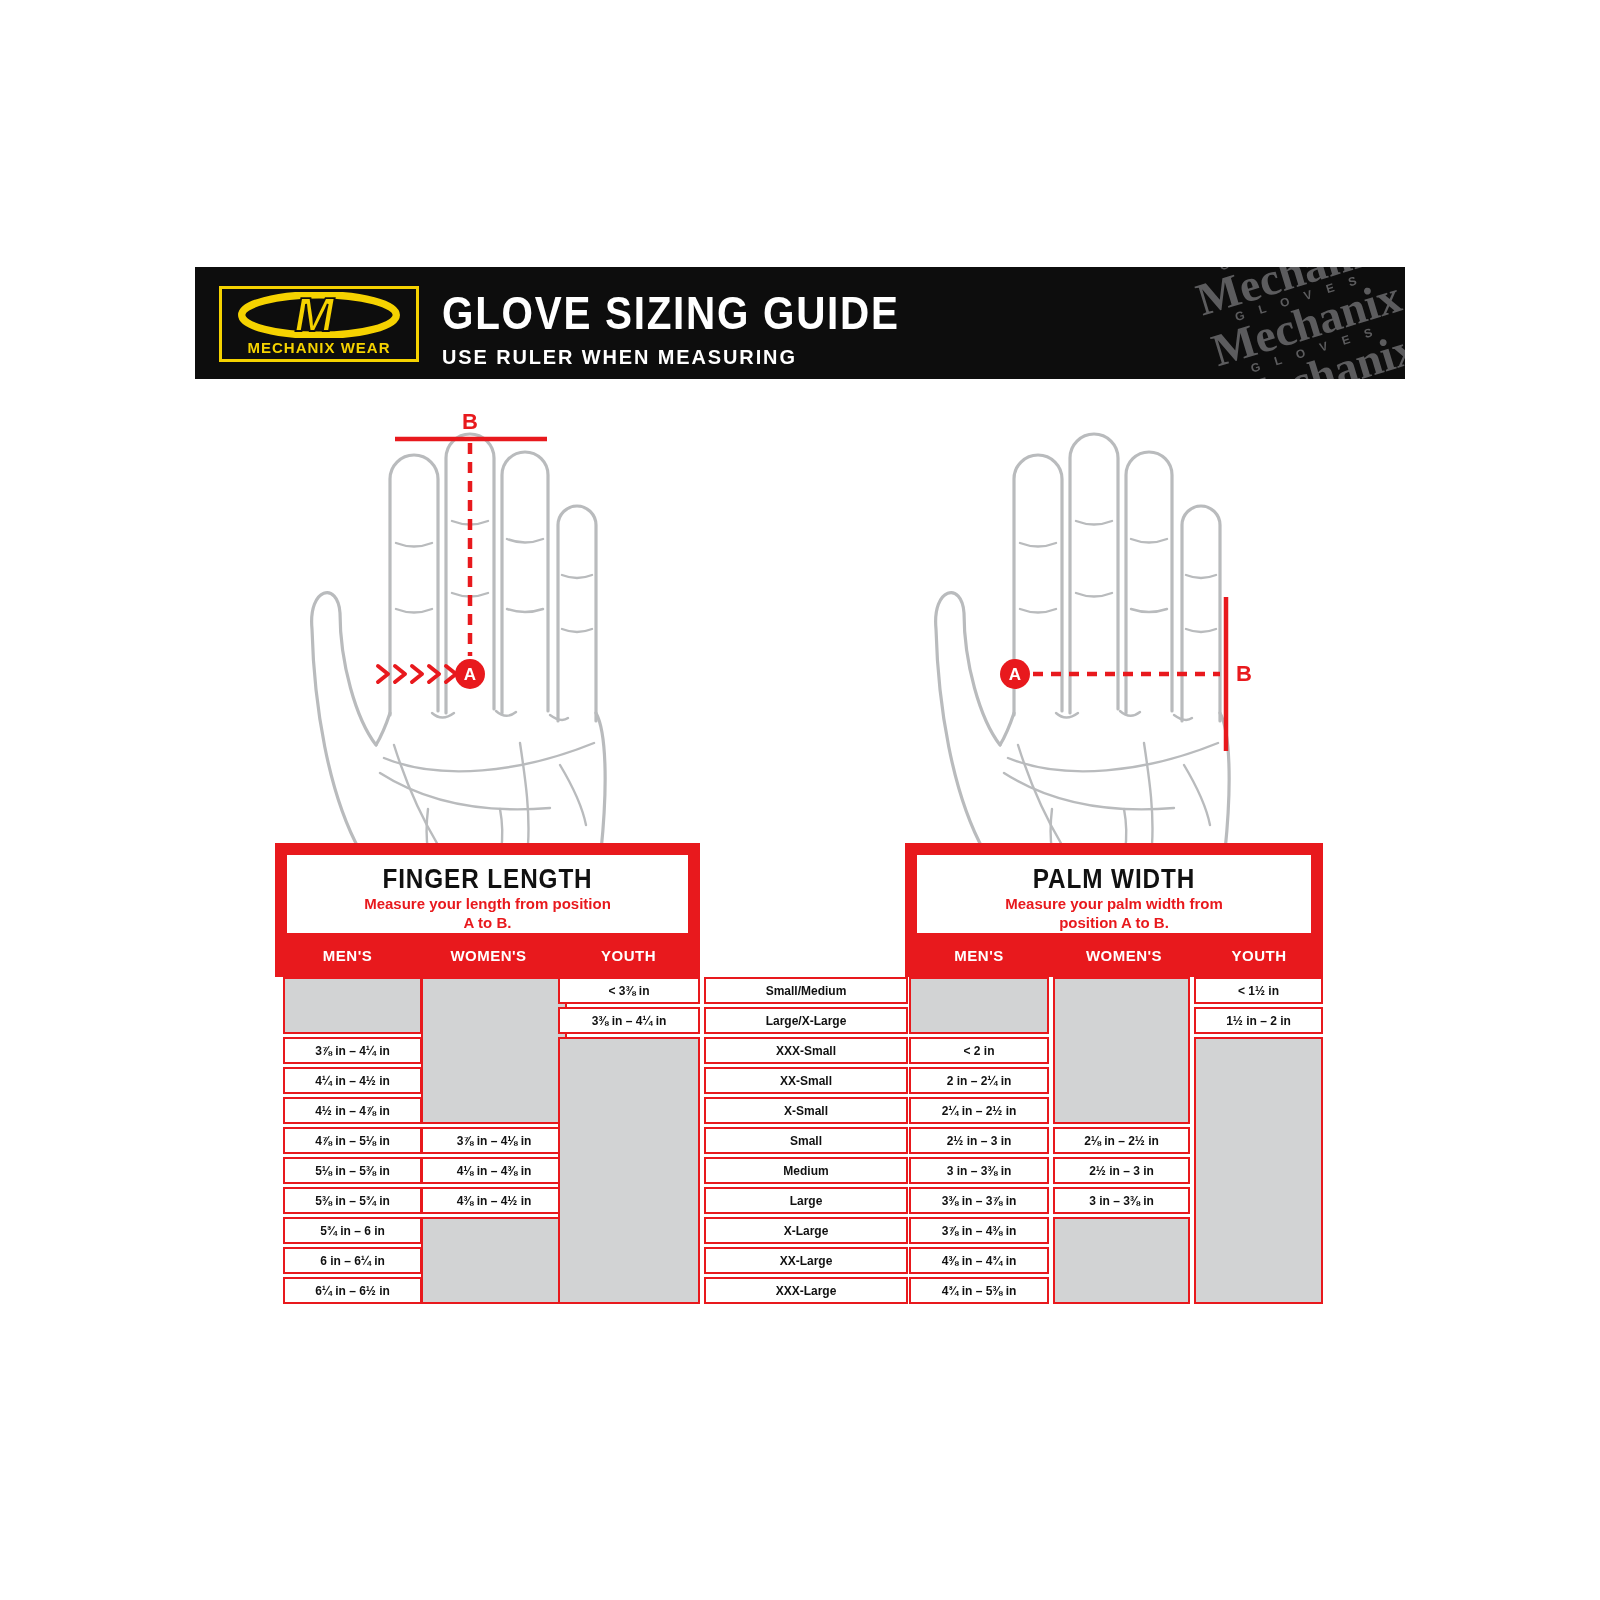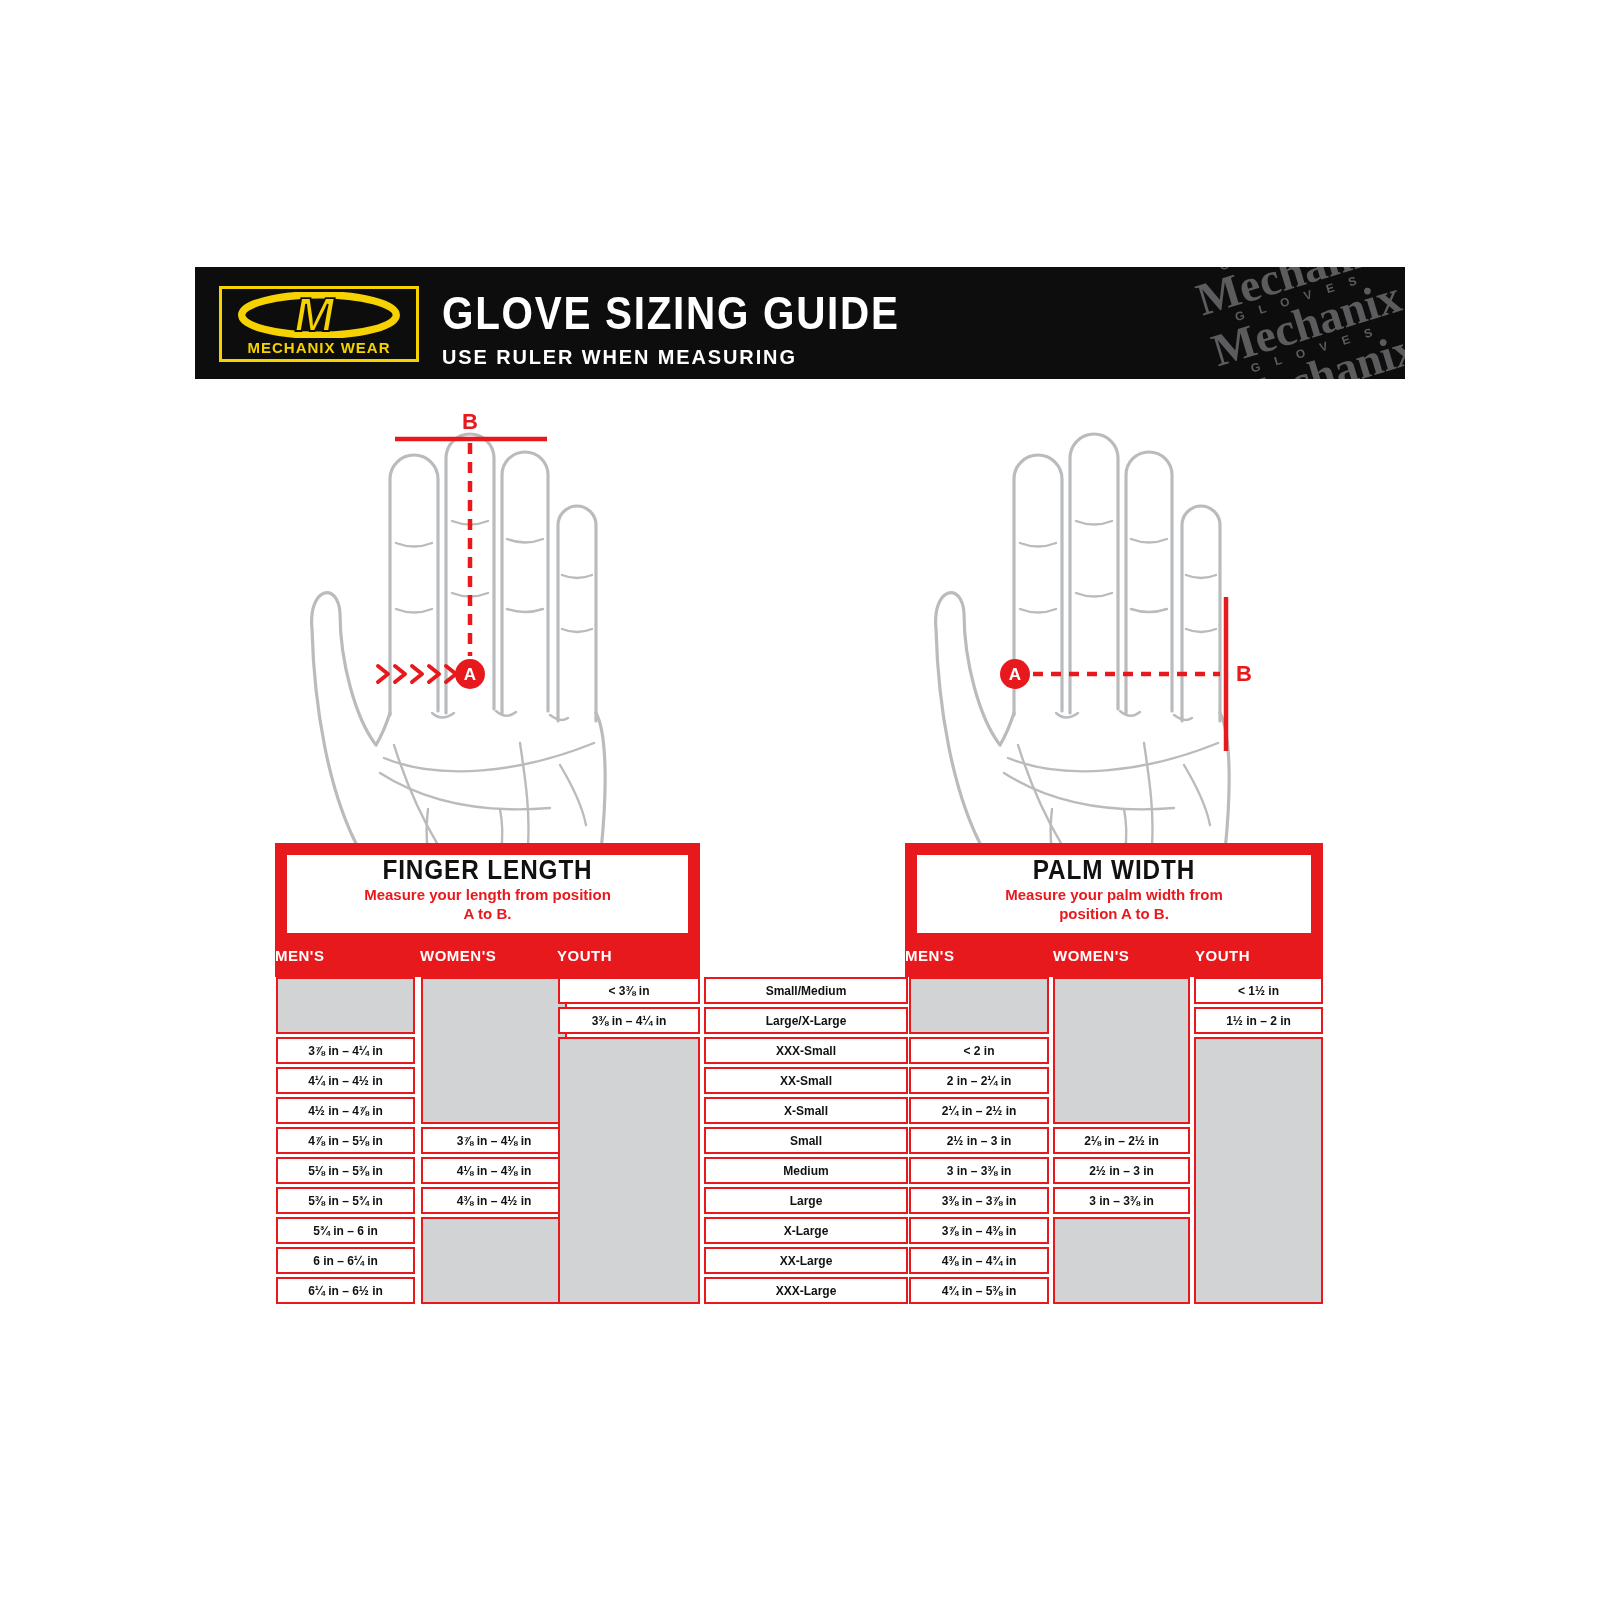--- a/index.html
+++ b/index.html
@@ -29,25 +29,25 @@
   .hand{position:absolute;top:413px;width:340px;height:440px;z-index:1;}
   .hand svg{width:100%;height:100%;display:block;}
   .hand-left{left:310px;}
   .hand-right{left:934px;}
   .ab-label{font-family:"Liberation Sans",sans-serif;font-weight:bold;font-size:22px;fill:var(--red);}
   .a-glyph{font-family:"Liberation Sans",sans-serif;font-weight:bold;font-size:17px;fill:#fff;}
 
   
   .tables{position:absolute;left:275px;top:843px;width:1048px;height:470px;z-index:2;}
   .hdr-box{position:absolute;top:0;height:134px;background:var(--red);}
-  .hdr-box .panel{position:absolute;left:12px;right:12px;top:12px;height:78px;background:#fff;text-align:center;}
+  .hdr-box .panel{position:absolute;left:12px;right:12px;top:12px;height:78px;background:#fff;text-align:center;padding-top:9px;}
   .sec-title{font-weight:bold;font-size:27px;color:#111;letter-spacing:1px;transform:scaleX(.9);transform-origin:center;}
   .sec-note{font-weight:bold;font-size:15px;color:var(--red);line-height:1.25;}
   .band{position:absolute;left:0;right:0;bottom:0;height:44px;display:flex;align-items:center;}
-  .band span{display:block;color:#fff;font-weight:bold;font-size:15px;letter-spacing:.5px;}
+  .band span{display:block;text-align:center;color:#fff;font-weight:bold;font-size:15px;letter-spacing:.5px;}
   .hdr-mid{position:absolute;top:0;height:134px;background:#fff;text-align:center;padding-top:14px;}
   .hdr-mid .sec-note{font-style:italic;margin-top:5px;}
 
   .data{position:absolute;left:0;top:134px;width:1048px;}
   .tcol{position:absolute;top:0;}
   .cell{height:27px;margin-bottom:3px;border:2px solid var(--red);background:#fff;
         display:flex;align-items:center;justify-content:center;
         font-weight:bold;font-size:12px;color:#111;white-space:nowrap;}
   .cell.gray{background:var(--gray);}
 </style>
@@ -172,21 +172,21 @@
         <div class="sec-note" style="max-width:260px;margin-left:auto;margin-right:auto;">Measure your palm width from position A to B.</div>
       </div>
       <div class="band">
         <span style="width:148px;">MEN'S</span>
         <span style="width:142px;">WOMEN'S</span>
         <span style="width:128px;">YOUTH</span>
       </div>
     </div>
 
     <div class="data">
-      <div class="tcol" style="left:1px;width:139px;text-align:center;">
+      <div class="tcol" style="left:8px;width:139px;text-align:center;">
           <div class="cell gray" style="height: 57px;"></div>
           <div class="cell">3⅞ in – 4¼ in</div>
           <div class="cell">4¼ in – 4½ in</div>
           <div class="cell">4½ in – 4⅞ in</div>
           <div class="cell">4⅞ in – 5⅛ in</div>
           <div class="cell">5⅛ in – 5⅜ in</div>
           <div class="cell">5⅜ in – 5¾ in</div>
           <div class="cell">5¾ in – 6 in</div>
           <div class="cell">6 in – 6¼ in</div>
           <div class="cell">6¼ in – 6½ in</div>

